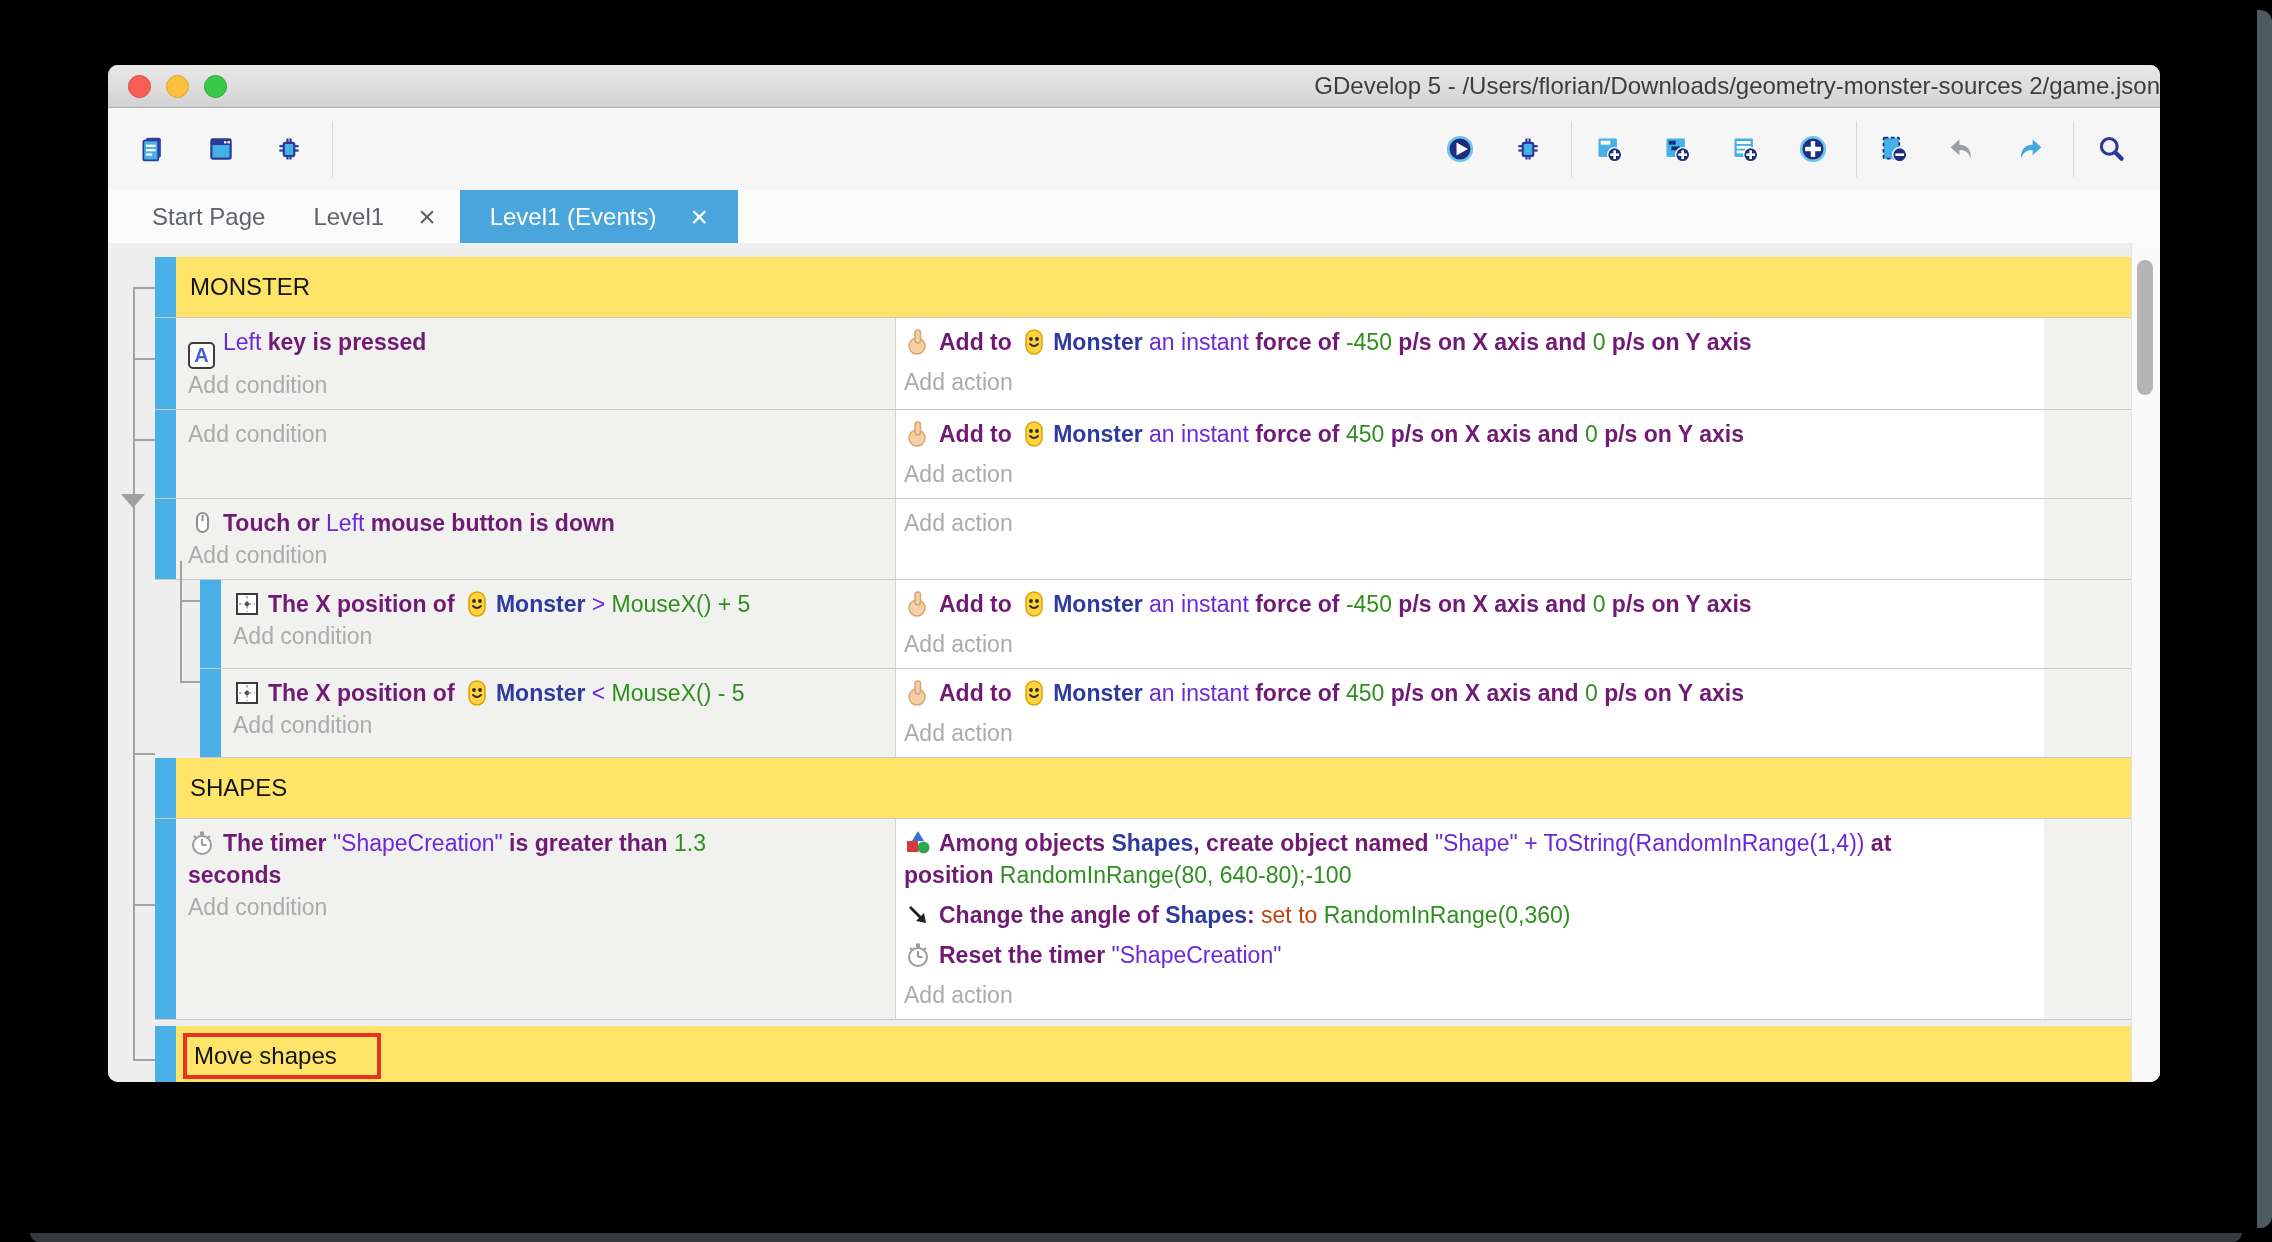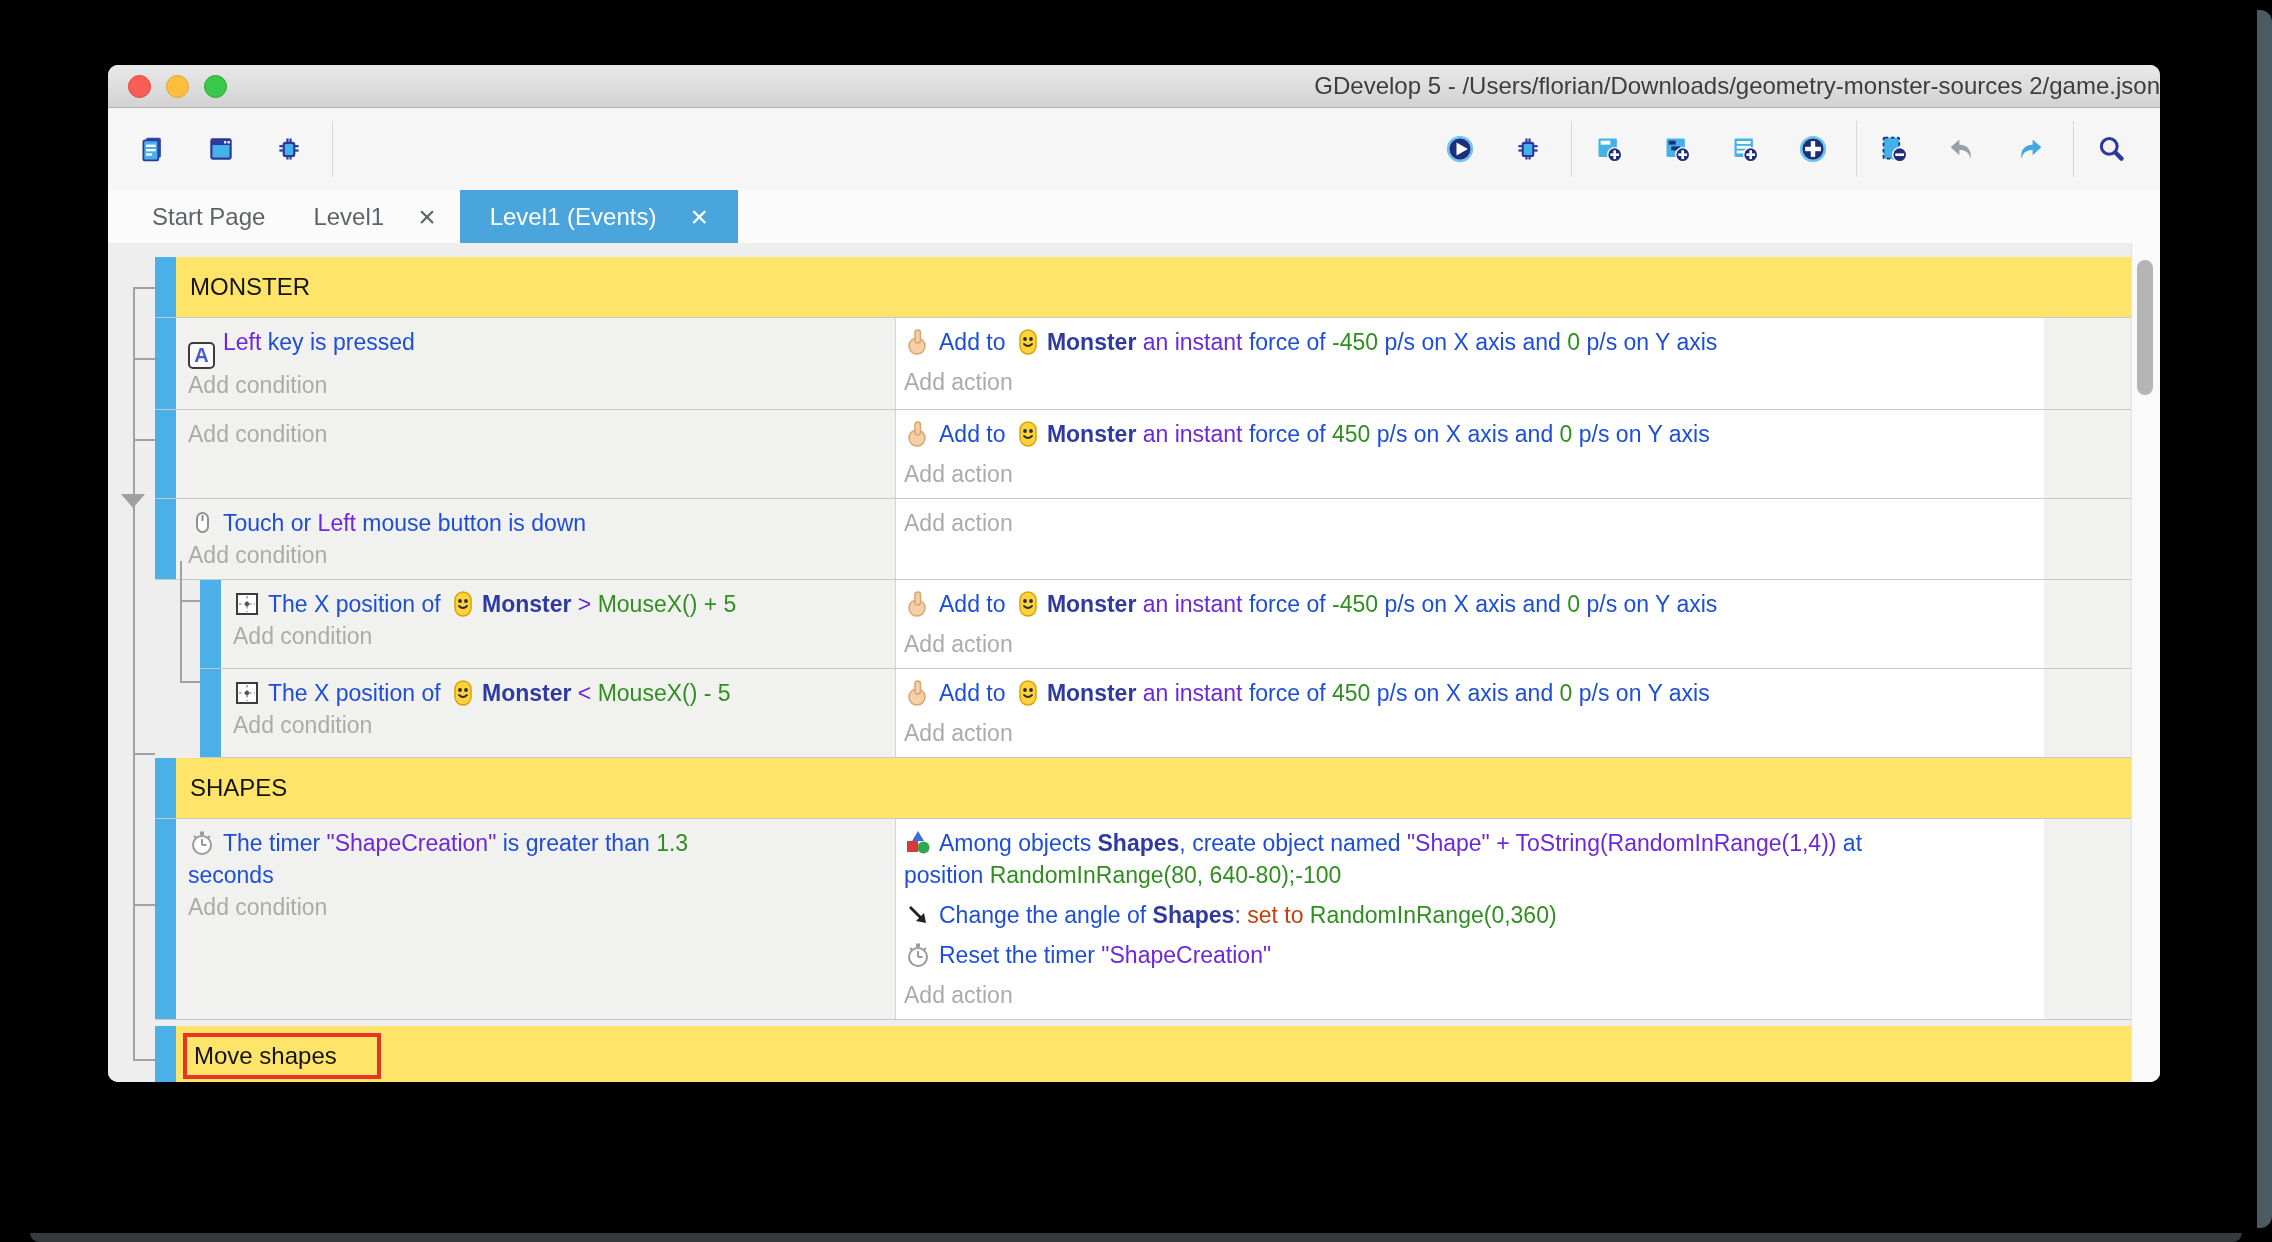--- a/index.html
+++ b/index.html
@@ -44,21 +44,21 @@
   .row.sub .cond{width:674px;}
   .act{width:1149px;background:#ffffff;padding:8px 10px 8px 8px;box-sizing:border-box;border-left:1px solid #d4d4d4;flex:none;font-size:23px;line-height:32px;color:#1f1f1f;}
   .iline{max-width:1220px;cursor:pointer;}
   .act .iline{margin-bottom:8px;}
   .ph{color:#ababab;cursor:pointer;}
   .row.group{height:60px;background:transparent;}
   .ylabel{flex:1;background:#ffe46a;display:flex;align-items:center;padding-left:14px;font-size:24px;color:#141414;}
   .sel-box{border:4px solid #e63524;padding:5px 40px 5px 7px;margin-left:-7px;background:#ffe46a;}
 
   
-  .n{color:#1d4ed8;}
+  .n{color:#701a75;font-weight:bold;}
   .m{color:#6d28d9;text-align:right;}
   .o{color:#2f3aa0;font-weight:bold;}
   .g{color:#2e8f1e;}
   .b{color:#c2410c;}
 
   
   .icn{display:inline-block;vertical-align:-6px;margin-right:7px;}
   .icn svg{width:28px;height:28px;display:block;}
   .icn.inl{margin:0 5px 0 2px;}
   .keycap{display:inline-block;width:27px;height:27px;border:2px solid #3c3c3c;border-radius:5px;background:#fafafa;color:#4a5bd0;font-weight:bold;font-size:20px;line-height:23px;text-align:center;vertical-align:-6px;margin-right:8px;box-sizing:border-box;}

